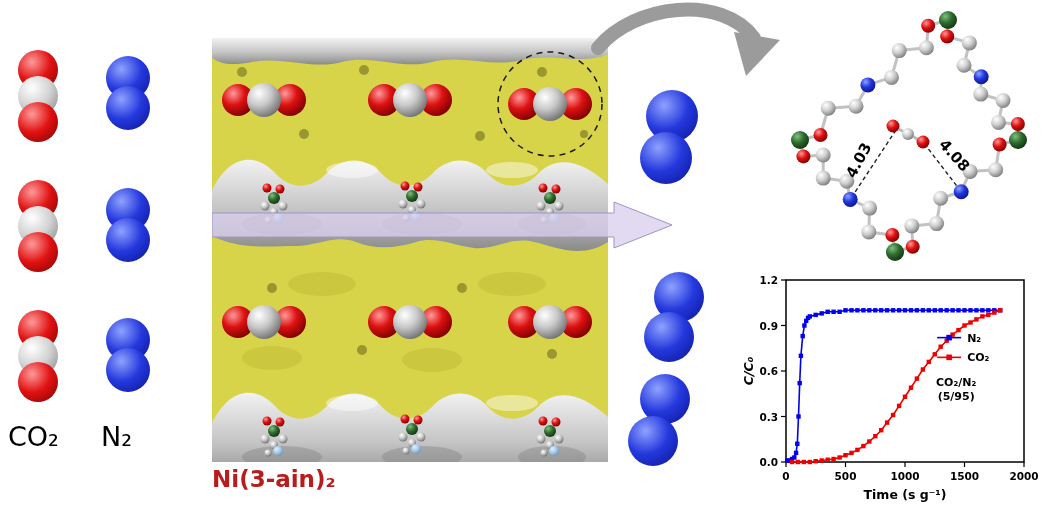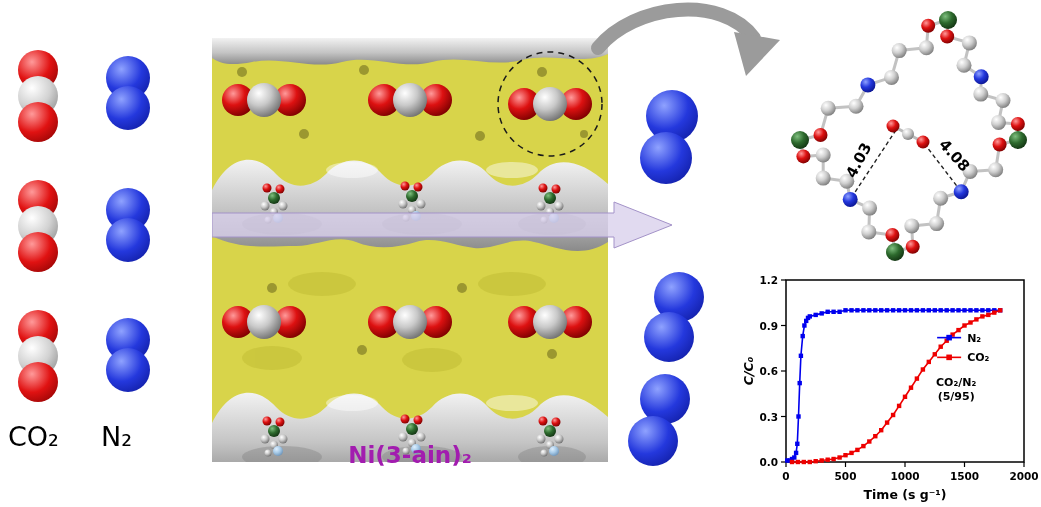--- a/index.html
+++ b/index.html
@@ -5,22 +5,22 @@
   html,body{margin:0;padding:0;background:#fff;}
   #figure{position:relative;width:1041px;height:507px;background:#ffffff;
           font-family:"DejaVu Sans","Liberation Sans",sans-serif;overflow:hidden;}
   .abs{position:absolute;}
   .sph{position:absolute;border-radius:50%;}
   .sph.red {background:radial-gradient(circle at 35% 30%, #ff9a9a, #e01212 48%, #7e0000 100%);}
   .sph.gray{background:radial-gradient(circle at 35% 30%, #ffffff, #d2d2d2 48%, #7f7f7f 100%);}
   .sph.blue{background:radial-gradient(circle at 35% 30%, #8fa2ff, #2438dd 48%, #0a1490 100%);}
   .mol{position:absolute;}
   .gas-label{position:absolute;font-size:27px;color:#000;}
-  #framework-label{position:absolute;left:212px;top:442px;width:396px;text-align:center;
-                   font-size:23px;font-weight:bold;color:#a21caf;}
+  #framework-label{position:absolute;left:212px;top:466px;width:396px;
+                   font-size:23px;font-weight:bold;color:#b91c1c;}
   text{font-family:"DejaVu Sans","Liberation Sans",sans-serif;fill:#000;}
 </style>
 </head>
 <body>
 
 <div id="figure" style="--surface-yellow: #d8d44a; --arrow-lavender: #d8d0ec; --curve-gray: #9b9b9b;">
 
   <div class="mol" style="left:18px;top:50px;width:40px;height:92px;">
     <div class="sph red" style="left:0;top:0;width:40px;height:40px;"></div>
     <div class="sph gray" style="left:0;top:26px;width:40px;height:40px;"></div>

